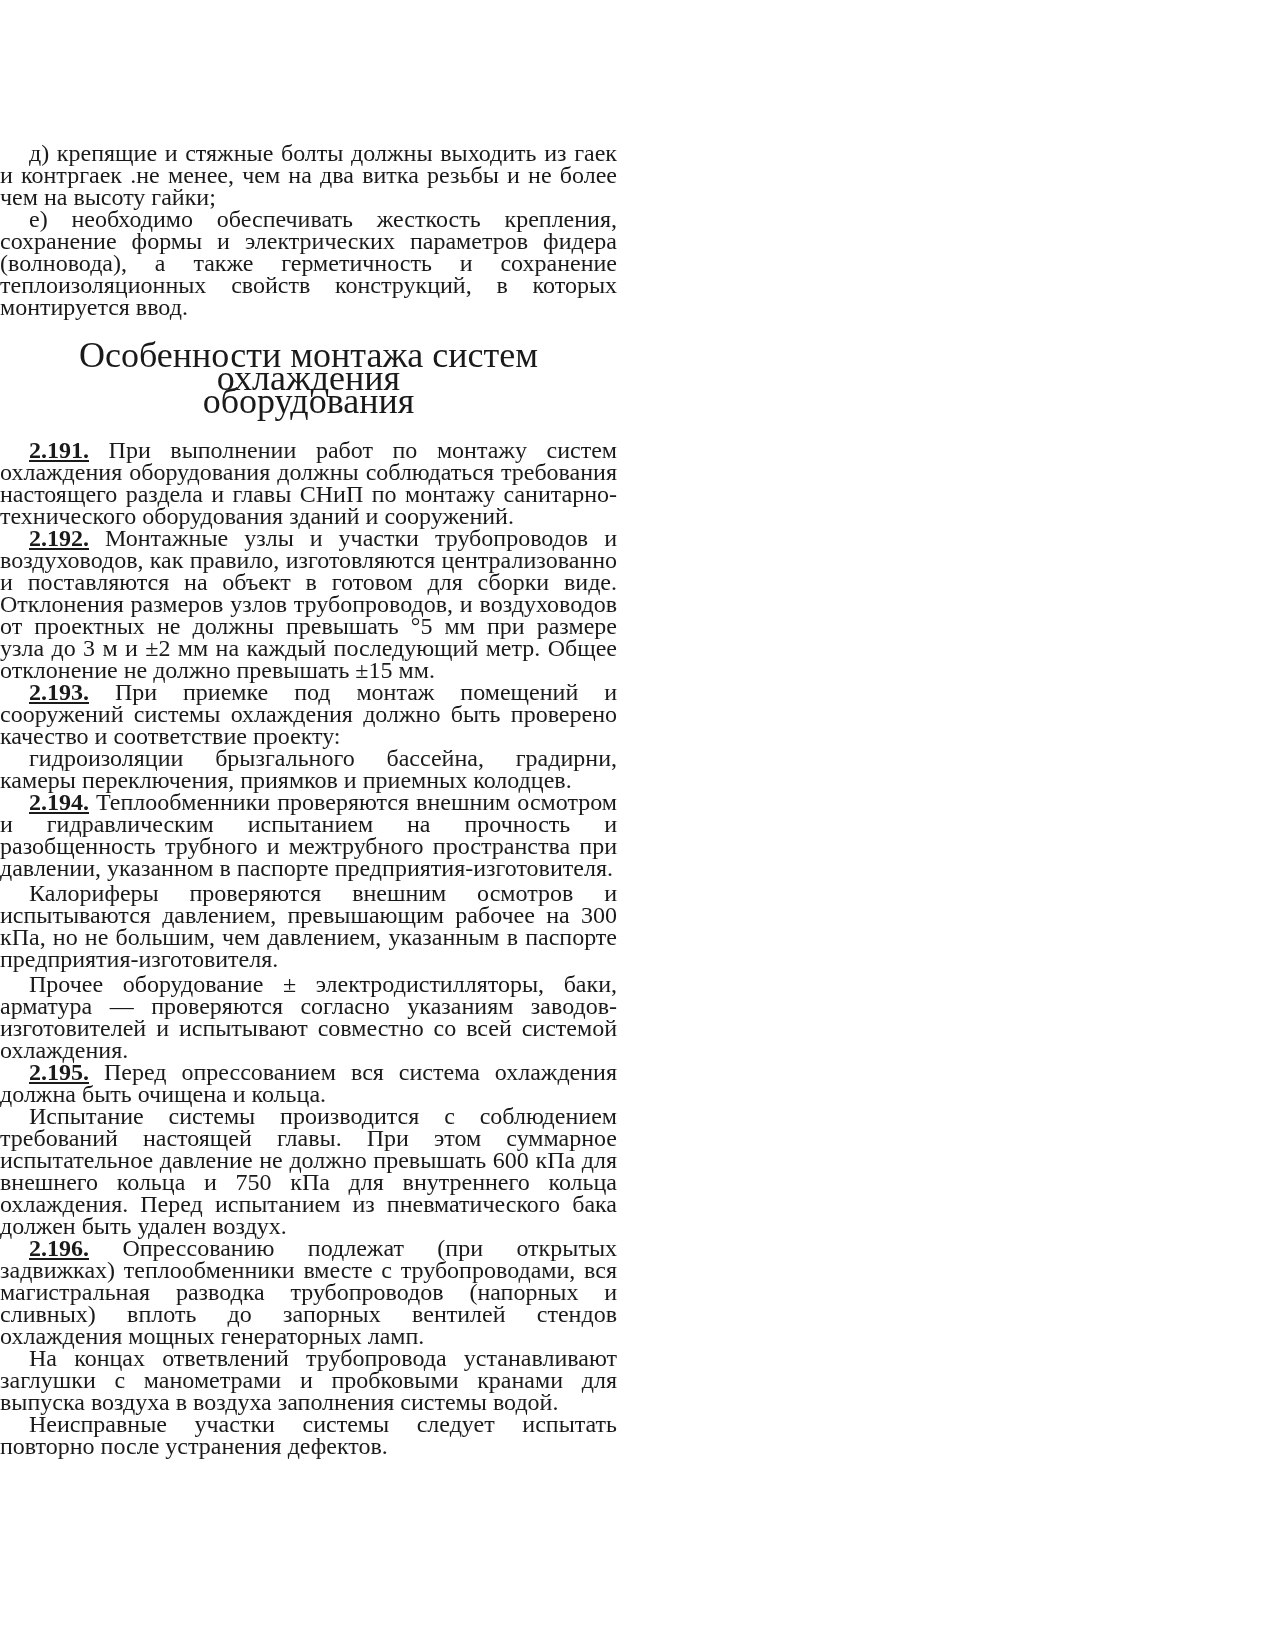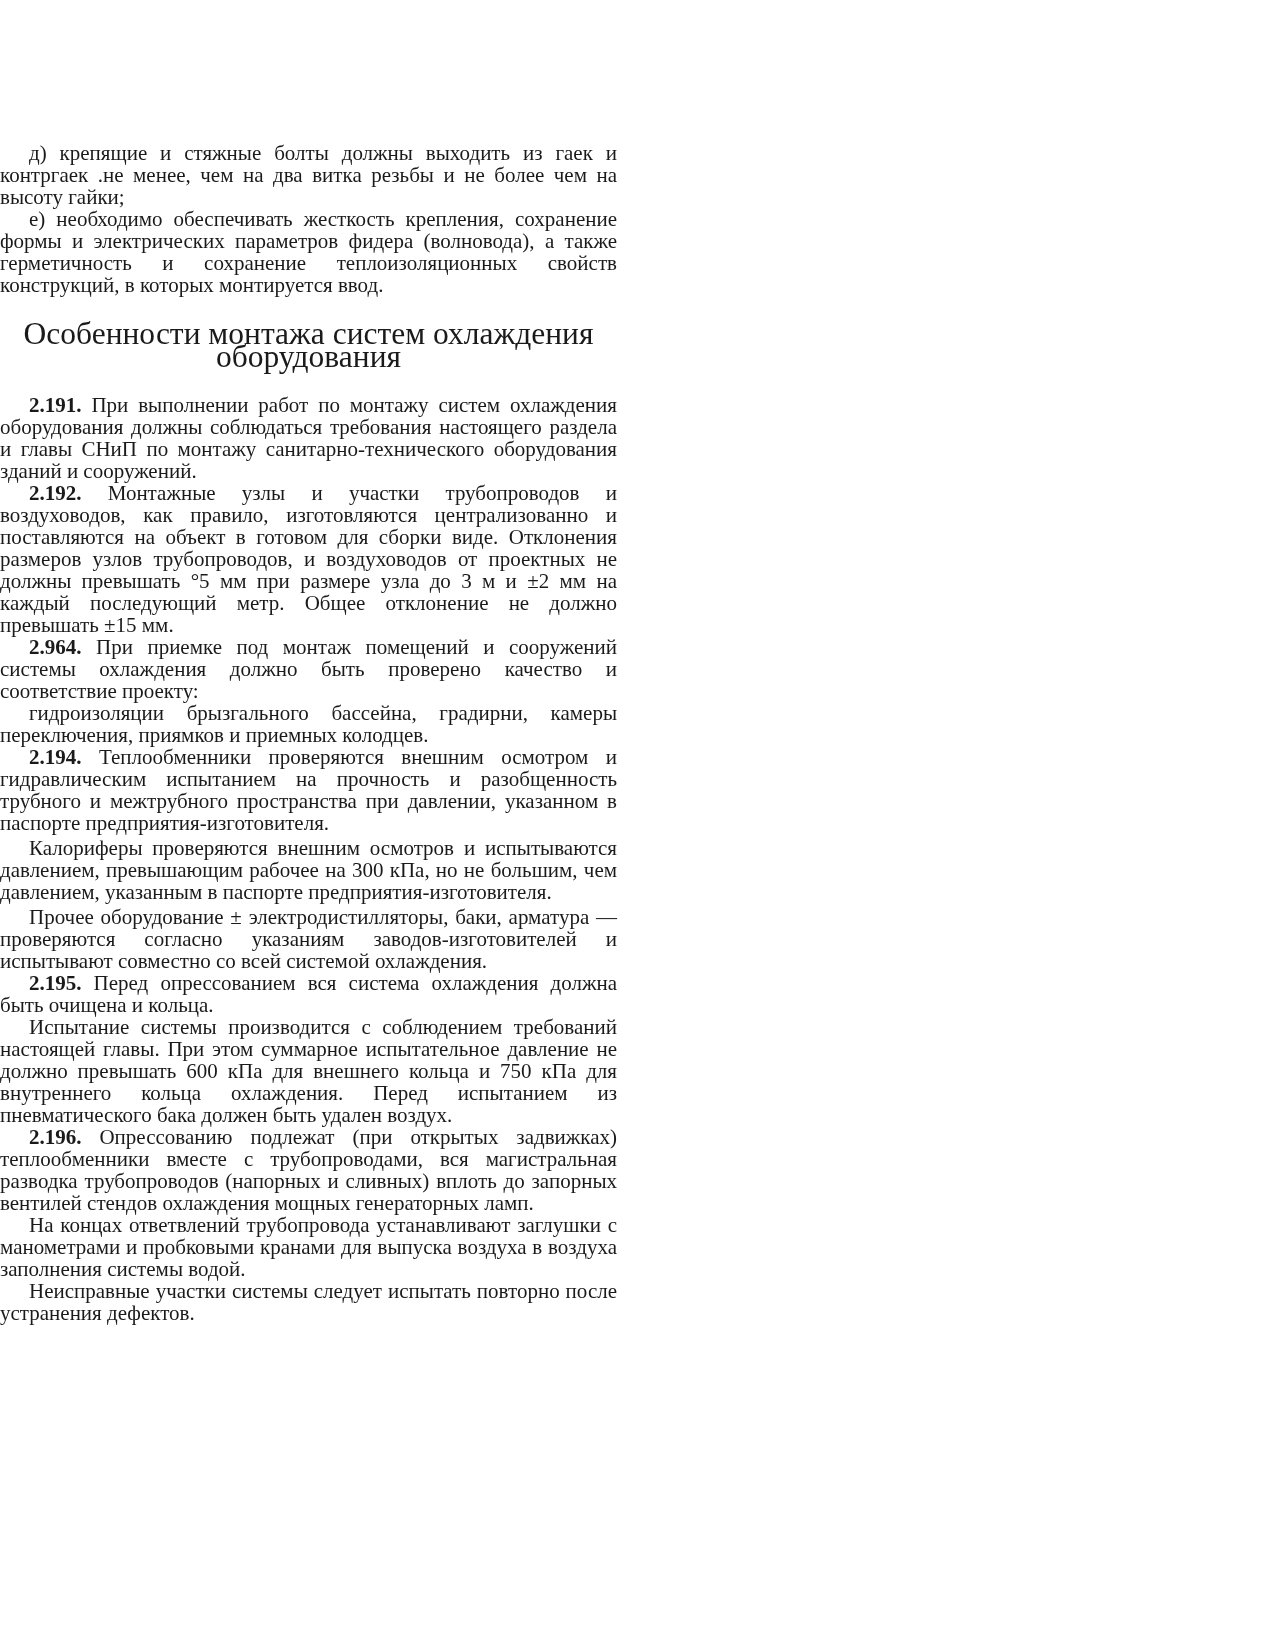--- a/index.html
+++ b/index.html
@@ -12,58 +12,58 @@
       height: 1651px;
       position: relative;
       overflow: hidden;
     }
     .page {
       position: absolute;
       left: 0;
       top: 142px;
       width: 617px;
       font-family: "Liberation Serif", "DejaVu Serif", serif;
-      font-size: 21px;
+      font-size: 24px;
       line-height: 22px;
       color: #1a1a1a;
     }
     .p {
       margin: 0;
       text-align: justify;
       text-indent: 29px;
     }
     .heading {
       margin: 4px;
       text-align: center;
       font-weight: normal;
       padding: 22px 0 22px 0;
       line-height: 23px;
     }
     .heading span { display: block; }
-    .num { font-weight: bold; }
+    .num { font-weight: bold; text-decoration: underline; }
     .gap-small { margin-top: 3px; }
   </style>
 </head>
 <body>
 
 <div class="page">
 
   <p class="p">д) крепящие и стяжные болты должны выходить из гаек и контргаек .не менее, чем на два витка резьбы и не более чем на высоту гайки;</p>
   <p class="p">е) необходимо обеспечивать жесткость крепления, сохранение формы и электрических параметров фидера (волновода), а также герметичность и сохранение теплоизоляционных свойств конструкций, в которых монтируется ввод.</p>
 
   <h2 class="heading">
     <span>Особенности монтажа систем охлаждения</span>
     <span>оборудования</span>
   </h2>
 
   <p class="p"><span class="num">2.191.</span><span> При выполнении работ по монтажу систем охлаждения оборудования должны соблюдаться требования настоящего раздела и главы СНиП по монтажу санитарно-технического оборудования зданий и сооружений.</span></p>
 
   <p class="p"><span class="num">2.192.</span><span> Монтажные узлы и участки трубопроводов и воздуховодов, как правило, изготовляются централизованно и поставляются на объект в готовом для сборки виде. Отклонения размеров узлов трубопроводов, и воздуховодов от проектных не должны превышать °5 мм при размере узла до 3 м и ±2 мм на каждый последующий метр. Общее отклонение не должно превышать ±15 мм.</span></p>
 
-  <p class="p"><span class="num">2.964.</span><span> При приемке под монтаж помещений и сооружений системы охлаждения должно быть проверено качество и соответствие проекту:</span></p>
+  <p class="p"><span class="num">2.193.</span><span> При приемке под монтаж помещений и сооружений системы охлаждения должно быть проверено качество и соответствие проекту:</span></p>
   <p class="p">гидроизоляции брызгального бассейна, градирни, камеры переключения, приямков и приемных колодцев.</p>
 
   <p class="p"><span class="num">2.194.</span><span> Теплообменники проверяются внешним осмотром и гидравлическим испытанием на прочность и разобщенность трубного и межтрубного пространства при давлении, указанном в паспорте предприятия-изготовителя.</span></p>
   <p class="p gap-small">Калориферы проверяются внешним осмотров и испытываются давлением, превышающим рабочее на 300 кПа, но не большим, чем давлением, указанным в паспорте предприятия-изготовителя.</p>
   <p class="p gap-small">Прочее оборудование ± электродистилляторы, баки, арматура — проверяются согласно указаниям заводов-изготовителей и испытывают совместно со всей системой охлаждения.</p>
 
   <p class="p"><span class="num">2.195.</span><span> Перед опрессованием вся система охлаждения должна быть очищена и кольца.</span></p>
   <p class="p">Испытание системы производится с соблюдением требований настоящей главы. При этом суммарное испытательное давление не должно превышать 600 кПа для внешнего кольца и 750 кПа для внутреннего кольца охлаждения. Перед испытанием из пневматического бака должен быть удален воздух.</p>
 
   <p class="p"><span class="num">2.196.</span><span> Опрессованию подлежат (при открытых задвижках) теплообменники вместе с трубопроводами, вся магистральная разводка трубопроводов (напорных и сливных) вплоть до запорных вентилей стендов охлаждения мощных генераторных ламп.</span></p>

